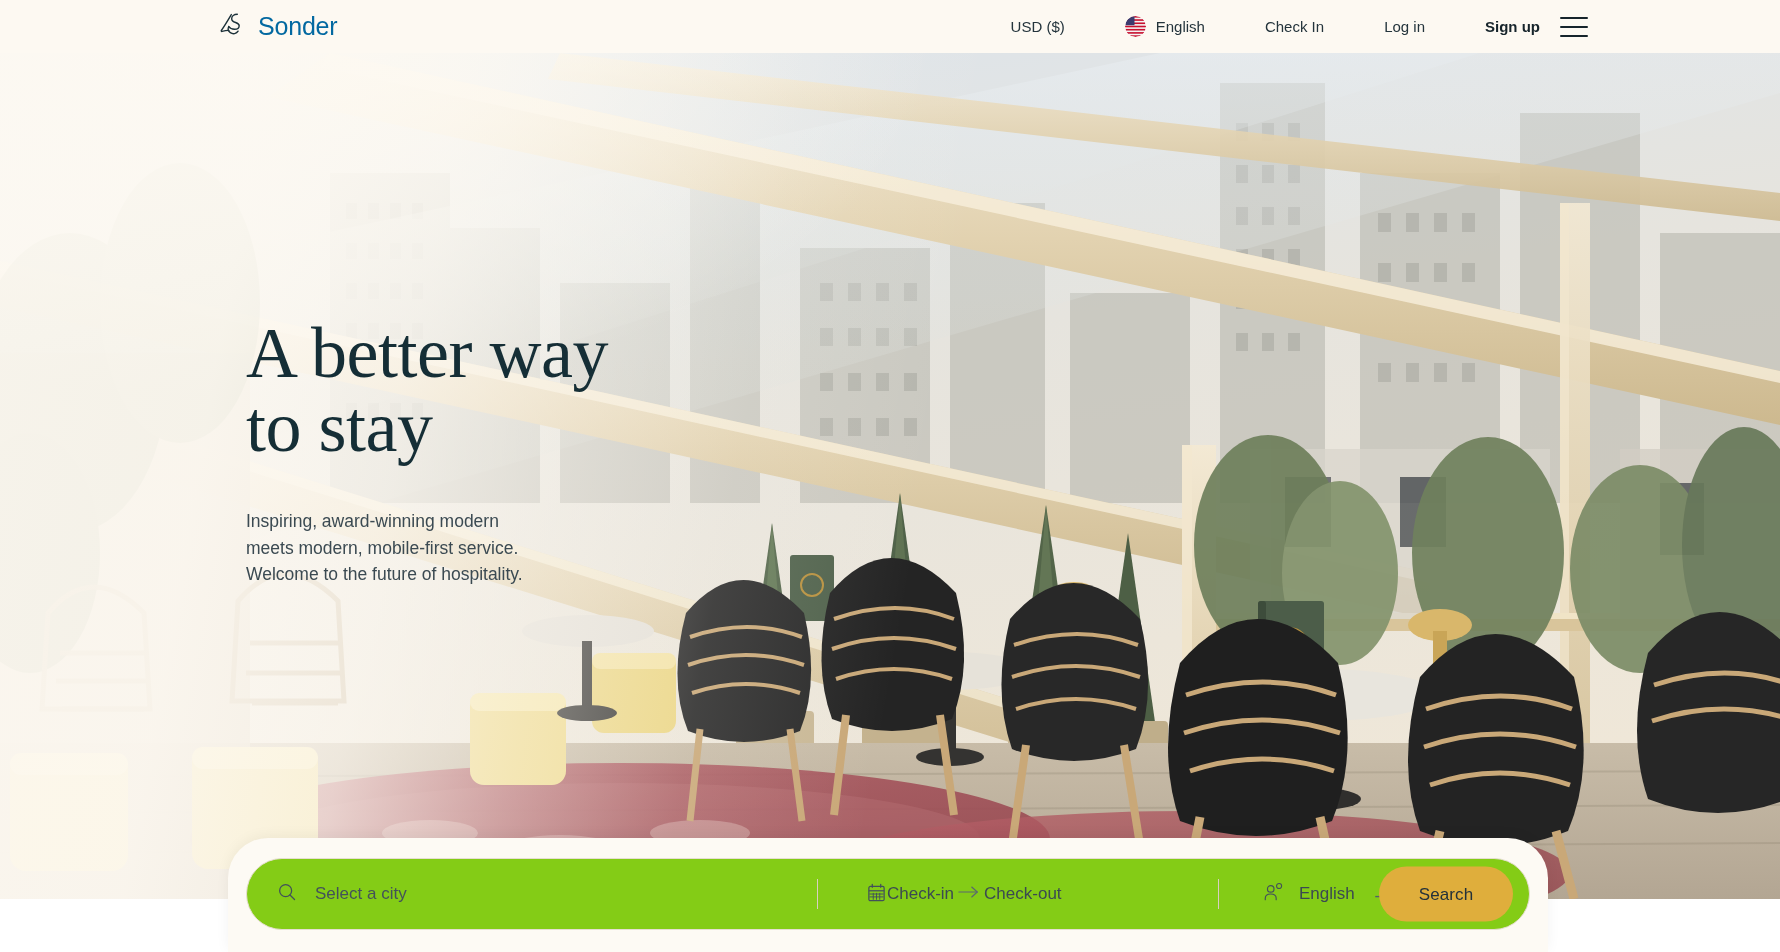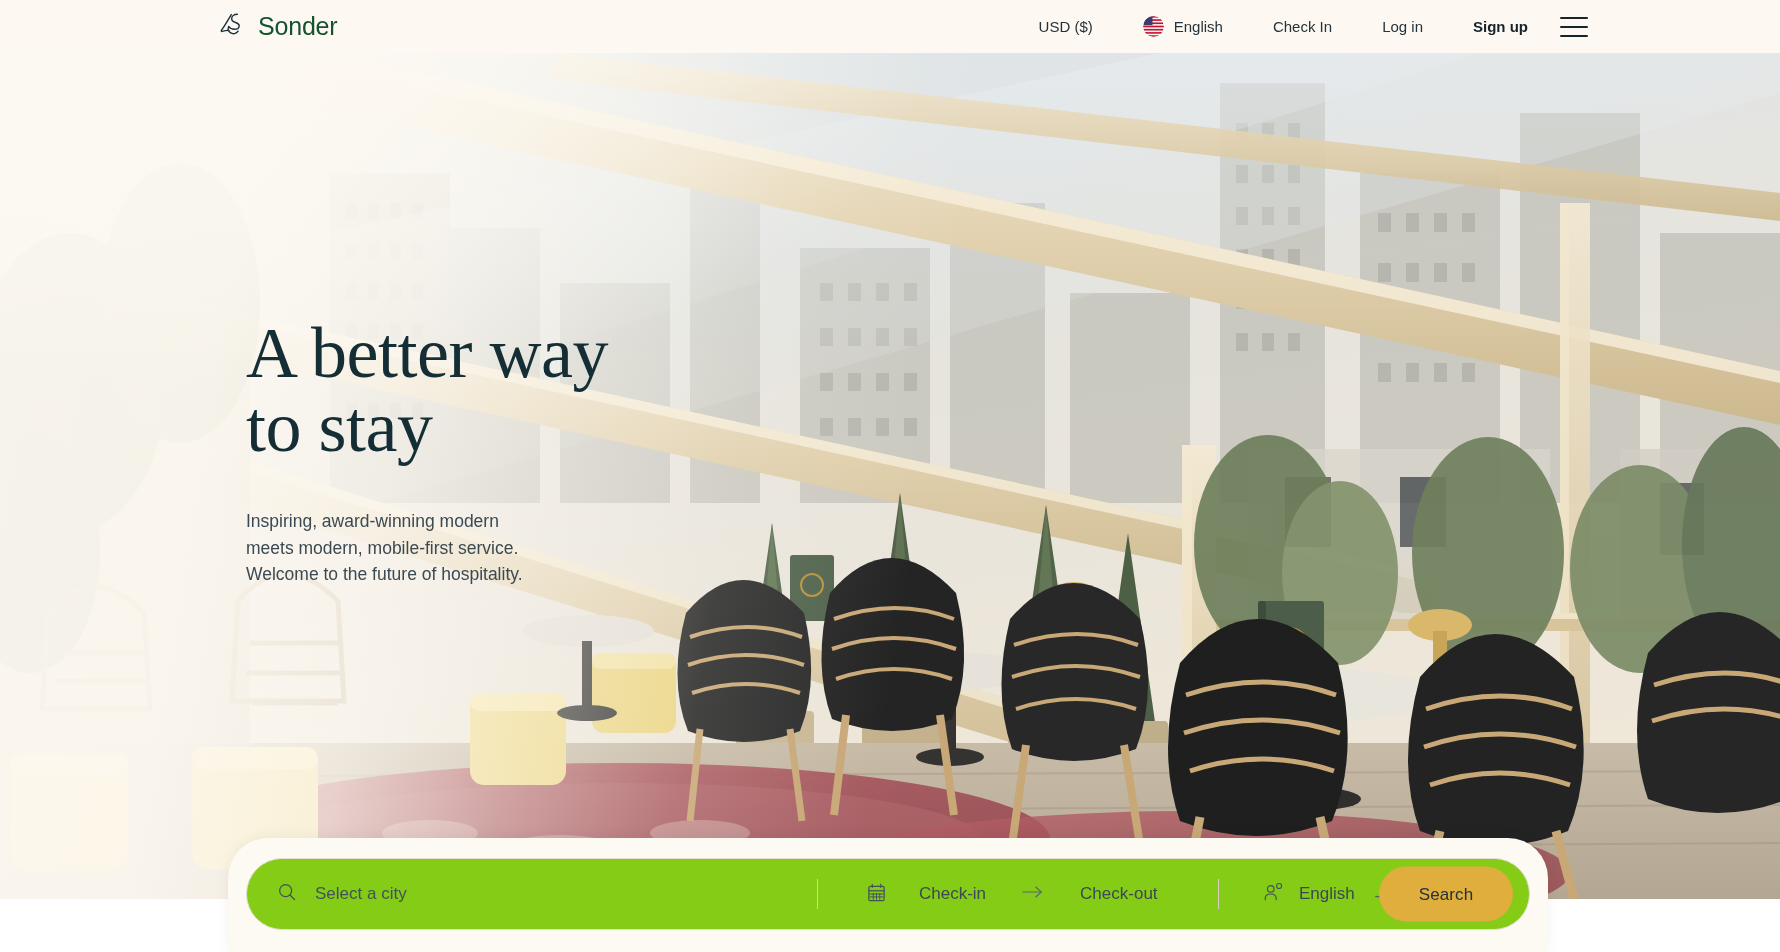--- a/index.html
+++ b/index.html
@@ -38,32 +38,32 @@
     top: 50%;
     transform: translateY(-50%);
     display: flex;
     align-items: center;
     gap: 10px;
     cursor: pointer;
   }
   .logo-mark { display: block; }
   .logo-text {
     font-size: 25px;
-    color: #14532d;
+    color: #0369a1;
     letter-spacing: -0.2px;
     font-weight: 400;
   }
 
   .nav {
     position: absolute;
-    right: 232px;
+    right: 220px;
     top: 50%;
     transform: translateY(-50%);
     display: flex;
-    gap: 8px;
+    gap: 18px;
   }
   .nav-item {
     font-size: 15px;
     color: #24343C;
     padding: 0 21px;
     cursor: pointer;
     white-space: nowrap;
     line-height: 22px;
   }
   .nav-item.bold { font-weight: bold; color: #16242B; padding-right: 20px;}
@@ -210,21 +210,21 @@
   .sb-label.placeholder { color: #43525A; }
 
   .sb-divider {
     width: 1px;
     height: 30px;
     background: #D8CFC1;
     flex: 0 0 auto;
   }
 
   .sb-dates {
-    gap: 32px;
+    gap: 0;
     padding-left: 48px;
     width: 400px;
     text-align: right;
   }
   .arrow-icon { margin: 0 4px; }
 
   .sb-guests {
     gap: 14px;
     padding-left: 44px;
     width: 250px;

